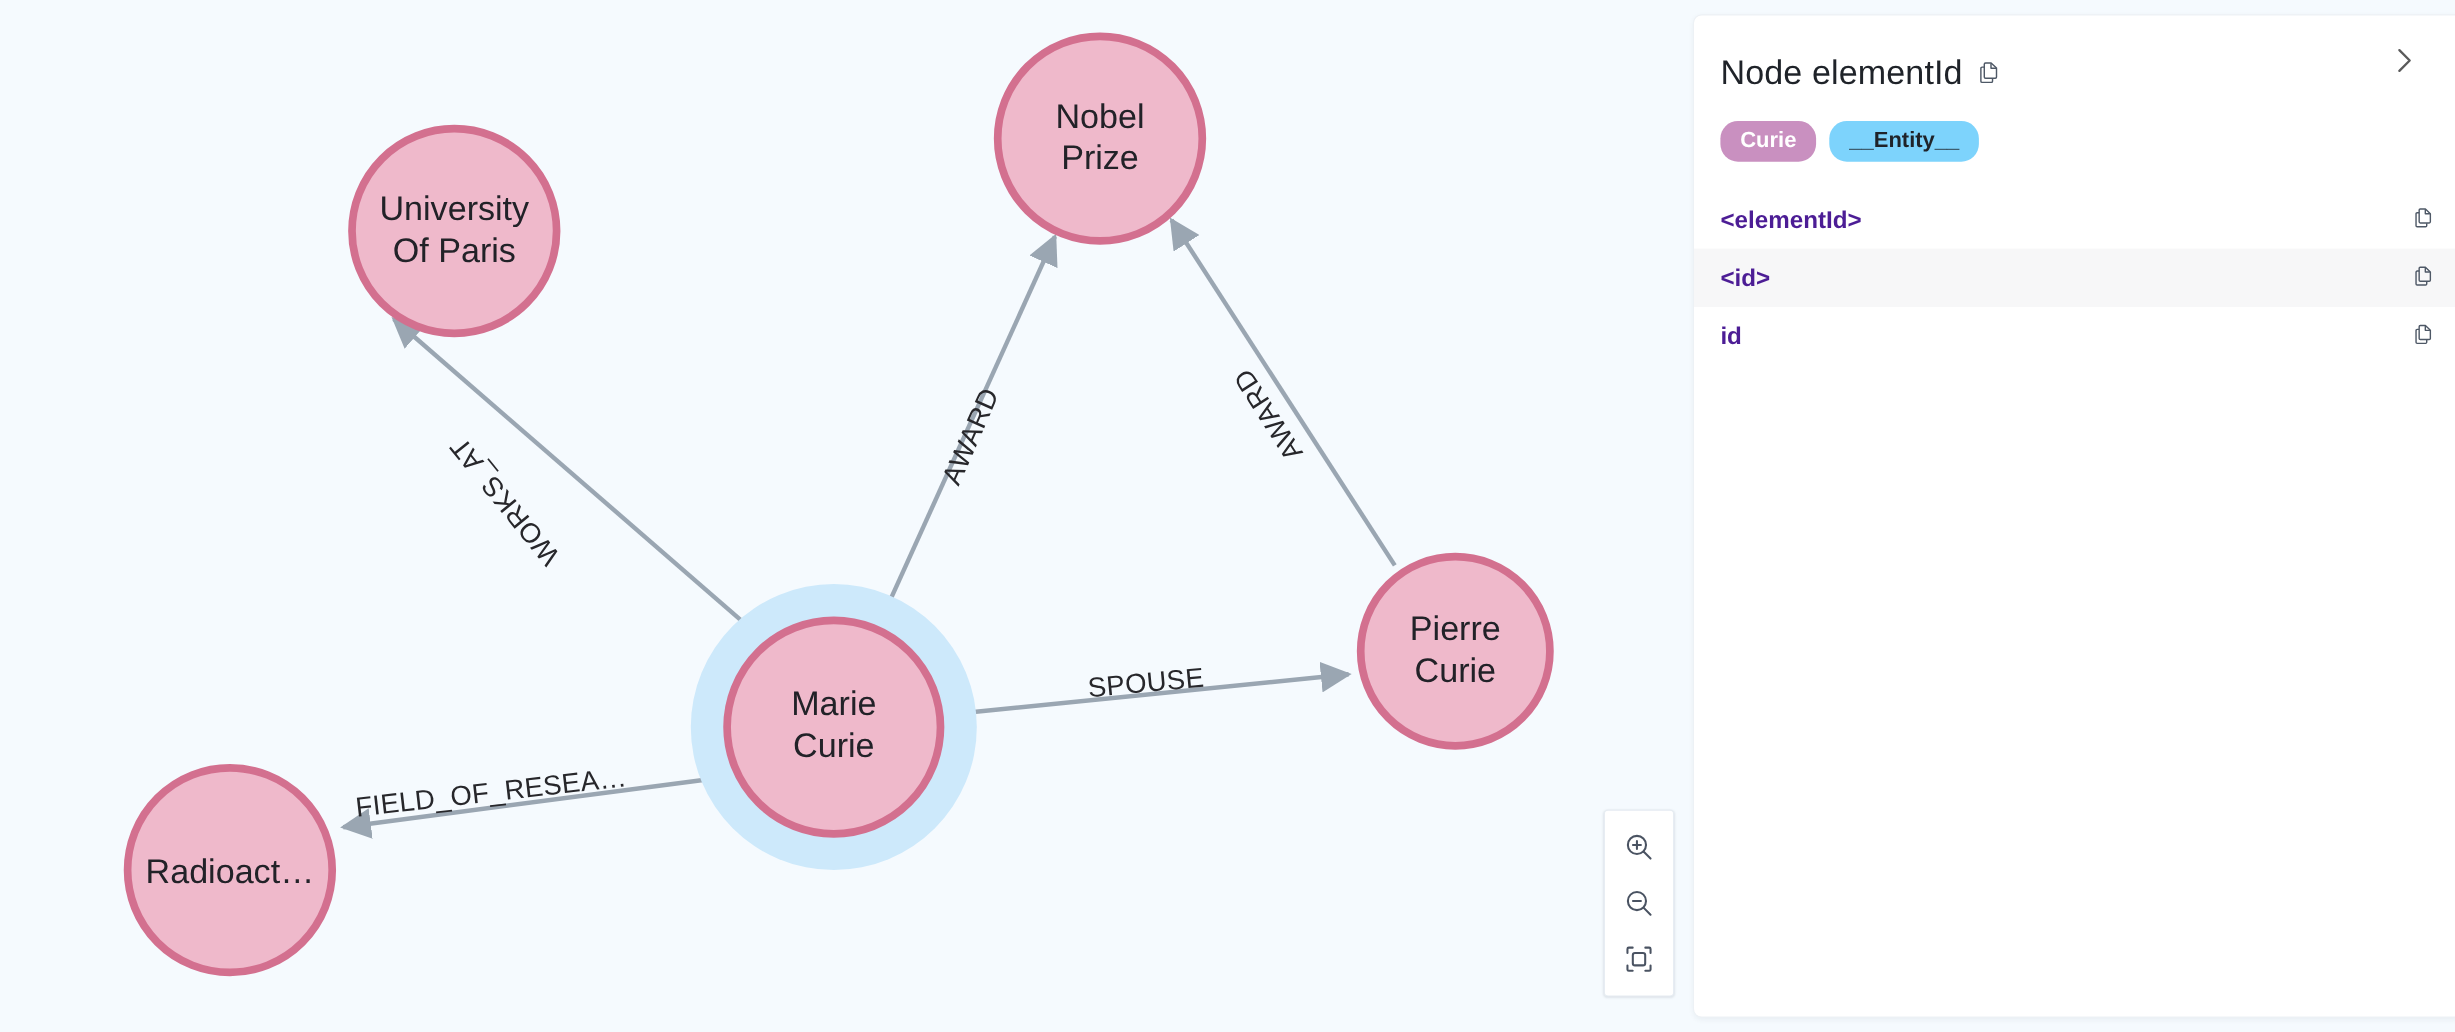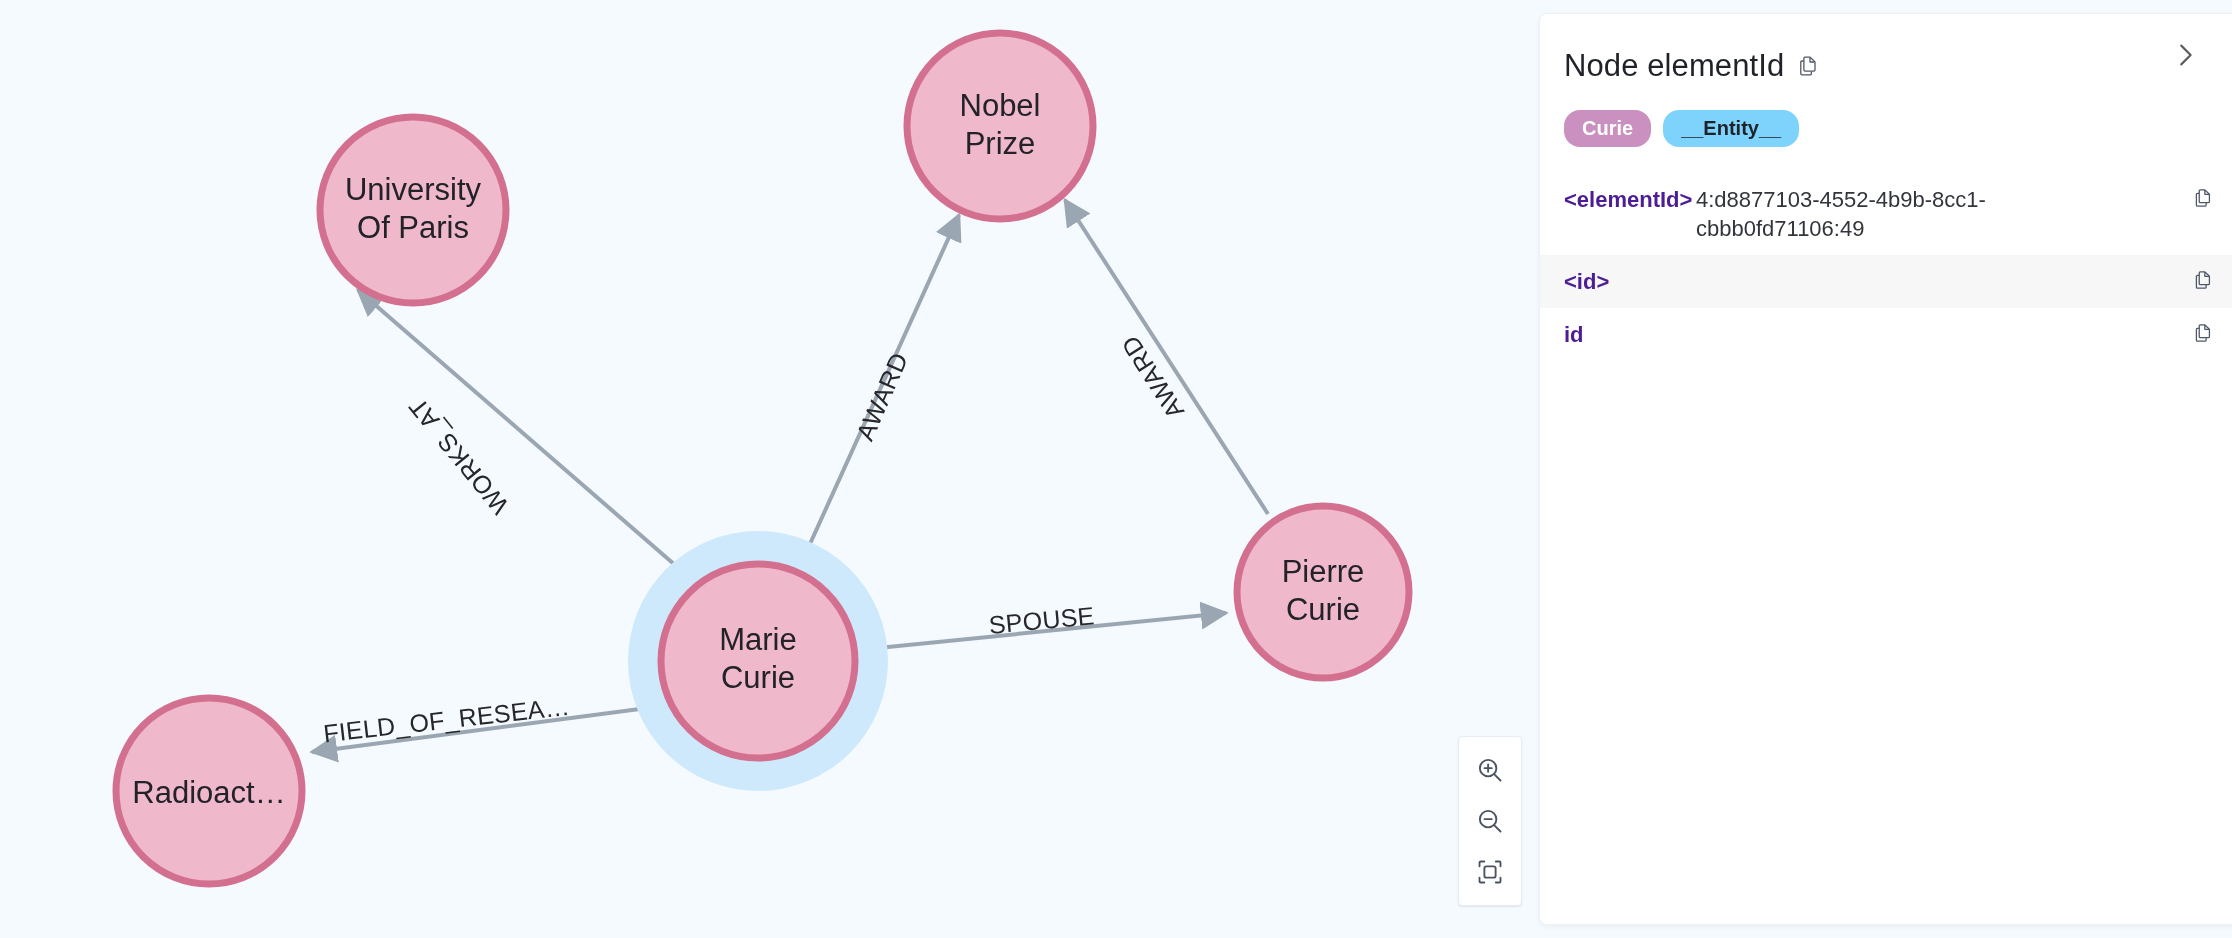--- a/index.html
+++ b/index.html
@@ -253,21 +253,20 @@
 
     <div class="chips">
       <span class="chip" style="background:#c990c0;color:#ffffff;">Curie</span>
       <span class="chip" style="background:#7dd3fc;color:#1f2329;">__Entity__</span>
     </div>
 
     <div class="props-table">
 
       <div class="prop-row">
         <div class="prop-key">&lt;elementId&gt;</div>
-        <div class="prop-val">4:d8877103-4552-4b9b-8cc1-cbbb0fd71106:49</div>
         <span class="row-copy">
           <svg width="22" height="22" viewBox="0 0 24 24" fill="none">
             <path d="M9 3.2 h5.1 L19 7.9 V16 a1.1 1.1 0 0 1 -1.1 1.1 H9 A1.1 1.1 0 0 1 7.9 16 V4.3 A1.1 1.1 0 0 1 9 3.2 z" stroke="#4e5866" stroke-width="1.4" stroke-linejoin="round"></path>
             <path d="M14 3.4 V8 h4.6" stroke="#4e5866" stroke-width="1.4" stroke-linejoin="round"></path>
             <path d="M15.4 17.4 V19.8 A1.1 1.1 0 0 1 14.3 20.9 H5.9 A1.1 1.1 0 0 1 4.8 19.8 V8.1 A1.1 1.1 0 0 1 5.9 7 H7.8" stroke="#4e5866" stroke-width="1.4" stroke-linejoin="round"></path>
           </svg>
         </span>
       </div>
 
       <div class="prop-row striped">

